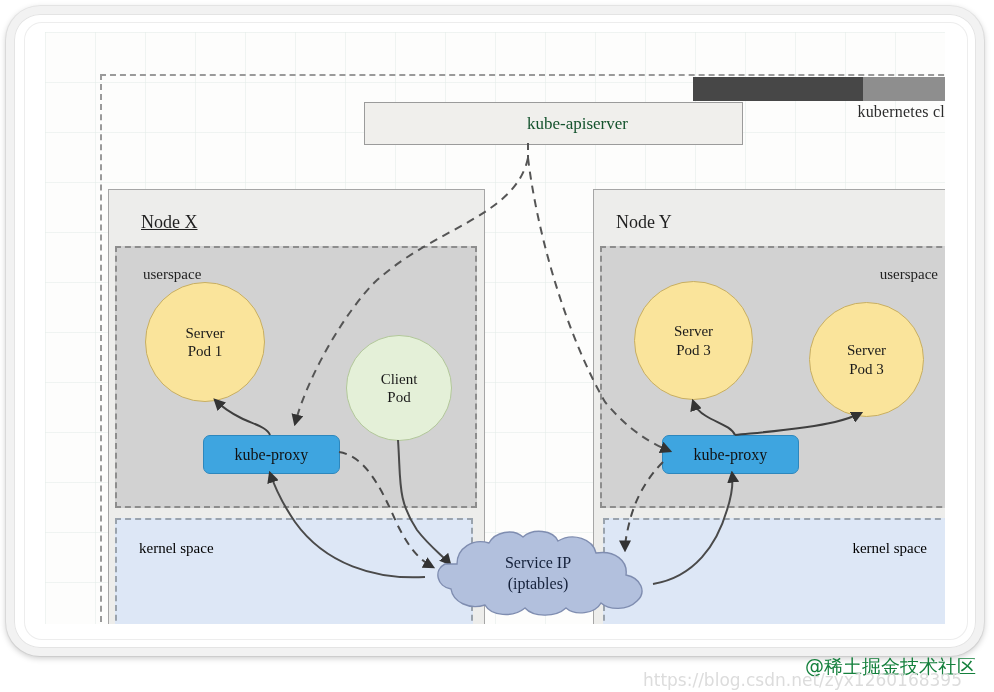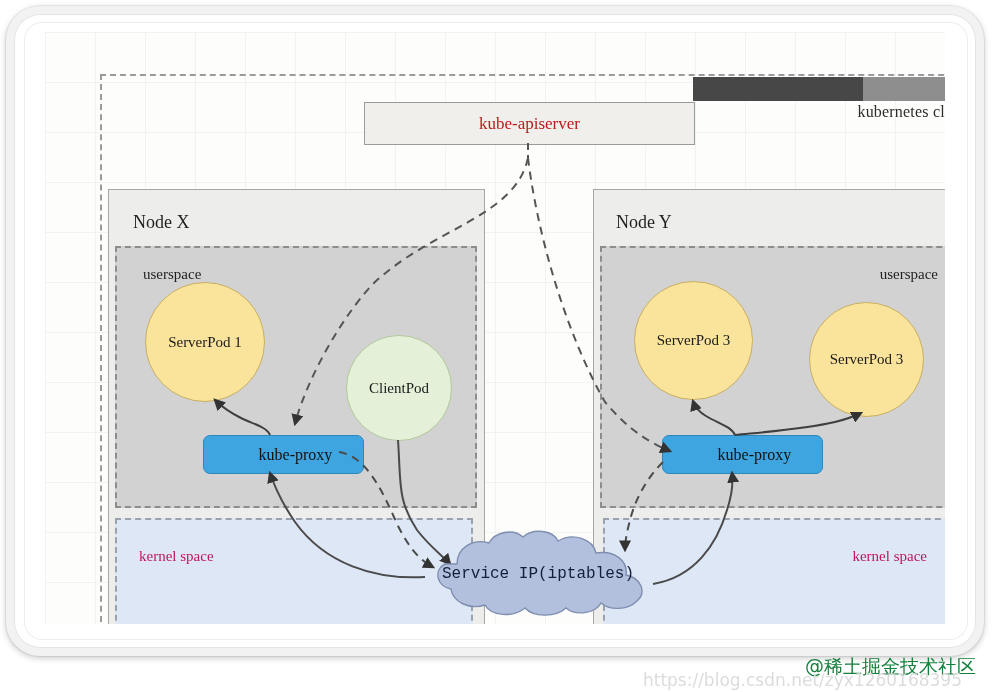--- a/index.html
+++ b/index.html
@@ -55,80 +55,80 @@
   .cluster-label{
     position:absolute;left:700px;top:71px;width:232px;
     text-align:right;font-size:16px;color:#2b2b2b;letter-spacing:.2px;
   }
 
   
   .apiserver{
     position:absolute;left:319px;top:70px;width:329px;height:41px;
     background:#f0efec;border:1px solid #9b9b9b;
     display:flex;align-items:center;justify-content:center;
-    font-size:17px;color:#b91c1c;
+    font-size:17px;color:#14532d;padding-left:48px;
   }
 
   
   .node{
     position:absolute;background:#ededeb;border:1px solid #a6a6a6;
   }
   #node-x{left:63px;top:157px;width:375px;height:459px;}
   #node-y{left:548px;top:157px;width:375px;height:459px;}
   .node-title{position:absolute;top:22px;font-size:18px;color:#1f1f1f;}
-  #node-x .node-title{left:24px;}
+  #node-x .node-title{left:32px;text-decoration:underline;}
   #node-y .node-title{left:22px;}
 
   .userspace{
     position:absolute;background:#d2d2d2;border:2px dashed #8d8d8d;box-sizing:border-box;
   }
   #userspace-x{left:70px;top:214px;width:362px;height:262px;}
   #userspace-y{left:555px;top:214px;width:362px;height:262px;}
   .userspace-label{position:absolute;top:18px;font-size:15px;color:#1f1f1f;font-family:Liberation Serif, serif;}
   #userspace-x .userspace-label{left:26px;}
   #userspace-y .userspace-label{right:22px;}
 
   .kernelspace{
     position:absolute;background:#dde7f6;border:2px dashed #9aa3ad;box-sizing:border-box;
   }
   #kernel-x{left:70px;top:486px;width:358px;height:122px;}
   #kernel-y{left:558px;top:486px;width:358px;height:122px;}
-  .kernel-label{position:absolute;top:28px;font-size:15px;color:#be185d;}
+  .kernel-label{position:absolute;top:20px;font-size:15px;color:#000000;}
   #kernel-x .kernel-label{left:22px;}
   #kernel-y .kernel-label{right:32px;}
 
   
   .pod{
     position:absolute;border-radius:50%;
-    display:flex;flex-direction:row;align-items:center;justify-content:center;
+    display:flex;flex-direction:column;align-items:center;justify-content:center;
     font-size:15px;line-height:1.22;color:#1a1a1a;text-align:center;
   }
   .pod-server{background:#fae49b;border:1px solid #c7ae63;}
   .pod-client{background:#e4f0d8;border:1px solid #b2c79a;}
   #pod-server-1{left:100px;top:250px;width:118px;height:118px;}
   #pod-client  {left:301px;top:303px;width:104px;height:104px;align-items:center;}
   #pod-server-2{left:589px;top:249px;width:117px;height:117px;}
   #pod-server-3{left:764px;top:270px;width:113px;height:113px;}
 
   
   .kproxy{
     position:absolute;height:37px;border-radius:7px;
     background:#3ea5e0;border:1px solid #2d87bd;
     display:flex;align-items:center;justify-content:center;
-    font-size:16px;color:#111;padding-left:24px;
+    font-size:16px;color:#111;
   }
   #kproxy-x{left:158px;top:403px;width:135px;}
   #kproxy-y{left:617px;top:403px;width:135px;}
 
   
   .cloud-wrap{position:absolute;left:368px;top:498px;width:250px;height:88px;}
   .cloud-text{
     position:absolute;left:0;top:0;width:250px;height:88px;
-    display:flex;flex-direction:row;align-items:center;justify-content:center;
-    font-size:16px;line-height:1.3;color:#14203a;font-family:Liberation Mono, monospace;
+    display:flex;flex-direction:column;align-items:center;justify-content:center;
+    font-size:16px;line-height:1.3;color:#14203a;
   }
 
   
   .overlay{position:absolute;left:0;top:0;width:900px;height:592px;pointer-events:none;}
   .wm-brand{
     position:absolute;right:18px;bottom:12px;
     font-size:19px;color:#15803d;white-space:nowrap;
     font-family:"DejaVu Sans", sans-serif;
   }
   .wm-url{

